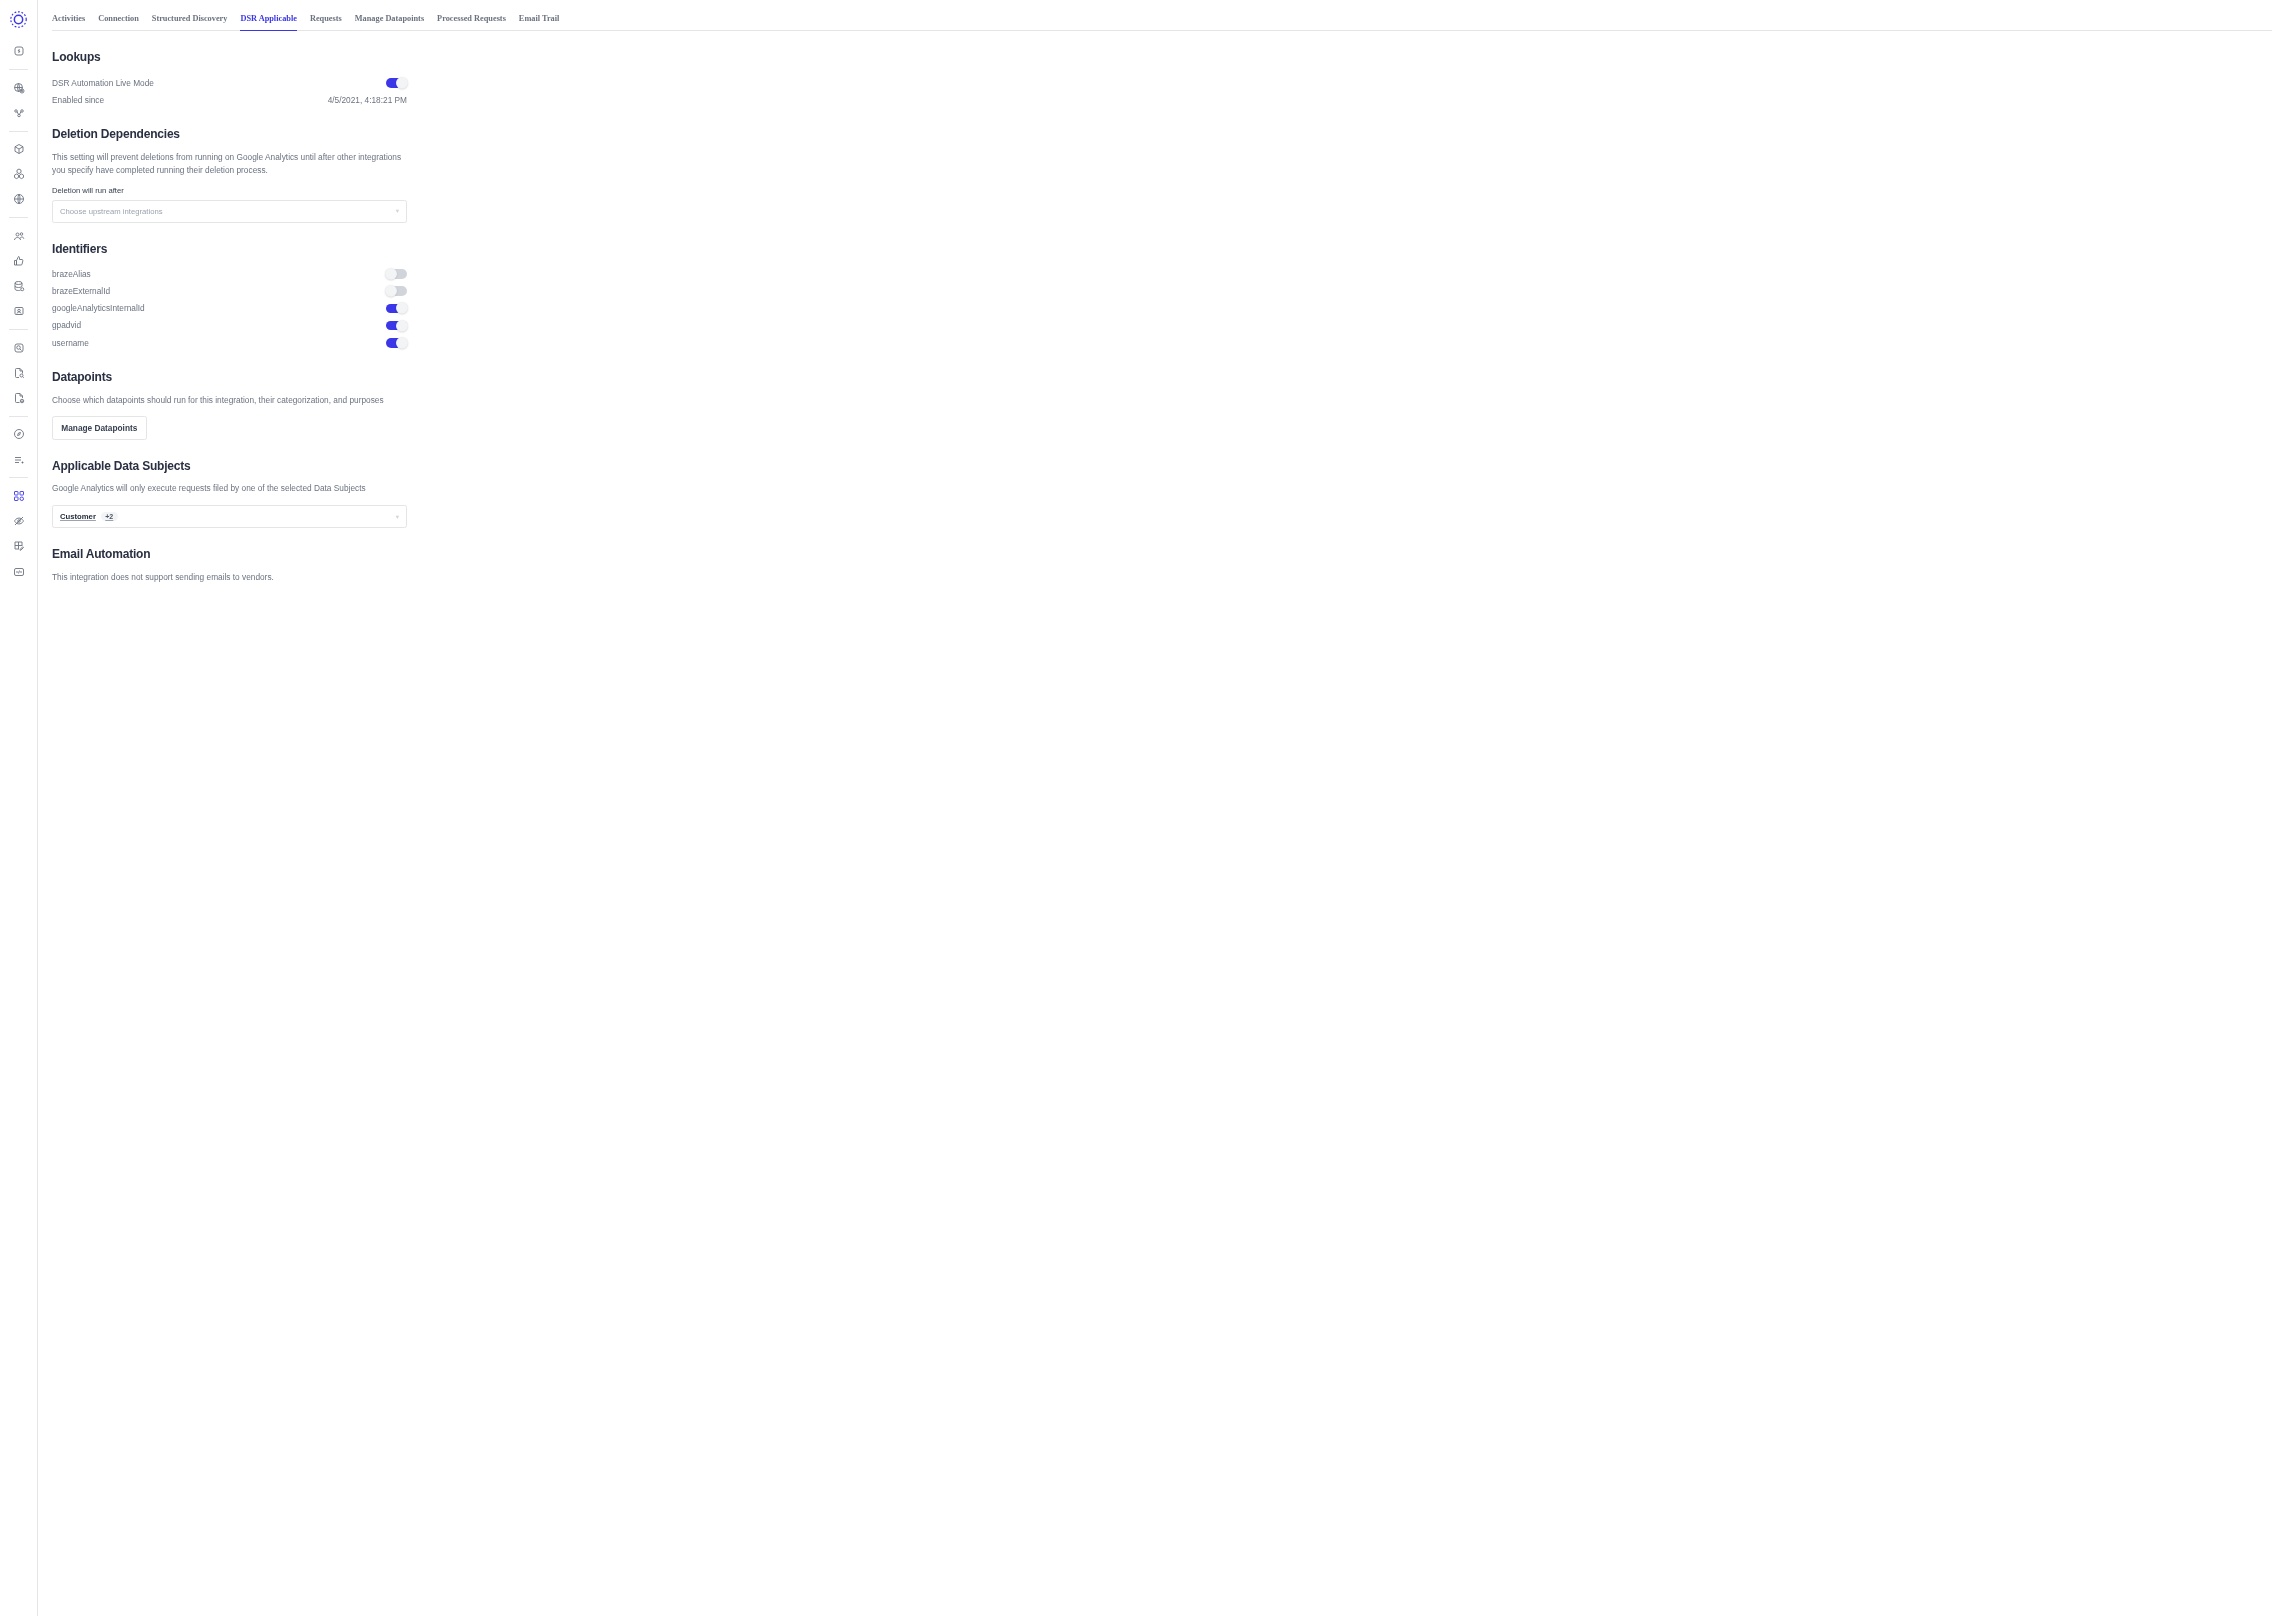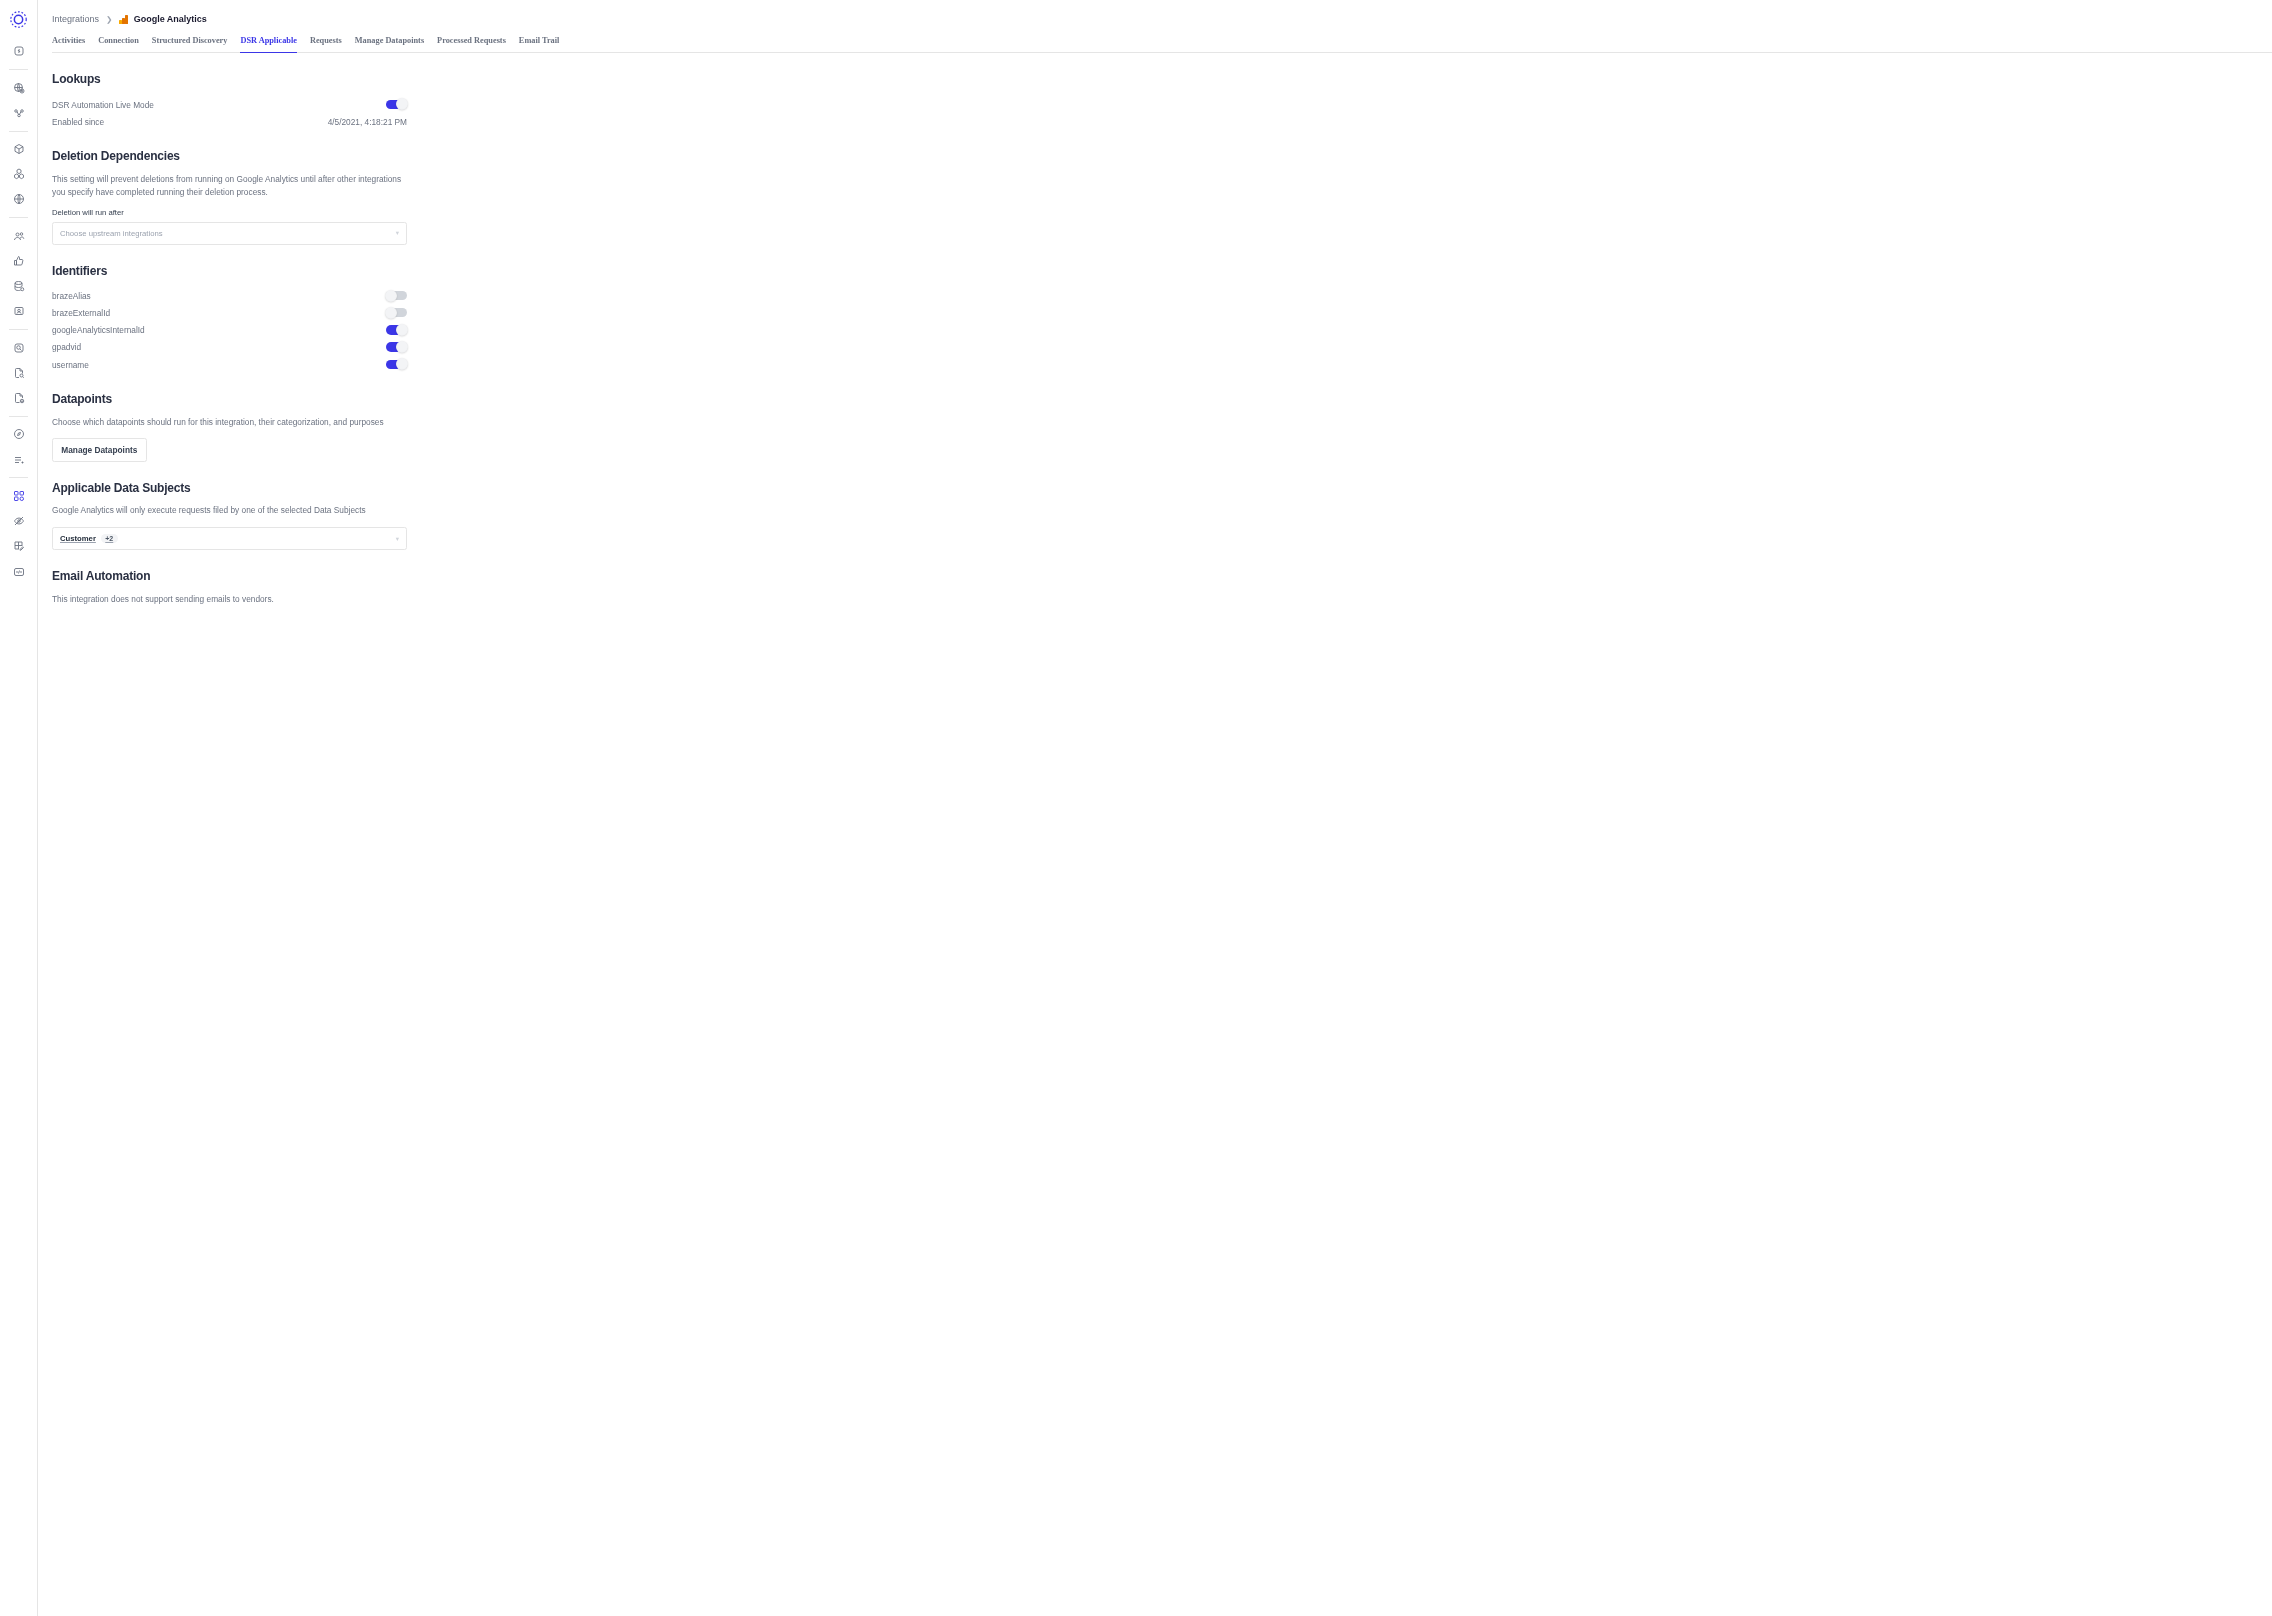--- a/index.html
+++ b/index.html
@@ -106,21 +106,21 @@
     }
     .section-desc {
       font-size: 8.3px;
       color: #6b7280;
       line-height: 1.55;
       margin-bottom: 9.5px;
     }
     .row {
       display: flex;
       justify-content: space-between;
-      align-items: flex-start;
+      align-items: flex-end;
       padding: 3.6px 0;
     }
     .row-label {
       font-size: 8.3px;
       color: #6b7280;
     }
     .row-value {
       font-size: 8.3px;
       color: #6b7280;
     }
@@ -332,32 +332,20 @@
     </div>
   <div class="sidebar-icon">
       <svg viewBox="0 0 24 24" fill="none" stroke="currentColor" stroke-width="1.8">
         <rect x="3" y="5" width="18" height="14" rx="3"></rect>
         <path d="M9 10l-2 2 2 2M15 10l2 2-2 2M13 9l-2 6"></path>
       </svg>
     </div>
 </nav>
 
 <main class="main">
-  <div class="breadcrumb">
-    <span>Integrations</span>
-    <span class="breadcrumb-chevron">❯</span>
-    <span class="breadcrumb-current">
-      <span class="ga-icon">
-        <span class="ga-bar1"></span>
-          <span class="ga-bar2"></span>
-          <span class="ga-bar3"></span>
-      </span>
-      <span>Google Analytics</span>
-    </span>
-  </div>
 
   <div class="tabs" id="tabs-container">
       <div class="tab">Activities</div>
       <div class="tab">Connection</div>
       <div class="tab">Structured Discovery</div>
       <div class="tab active">DSR Applicable</div>
       <div class="tab">Requests</div>
       <div class="tab">Manage Datapoints</div>
       <div class="tab">Processed Requests</div>
       <div class="tab">Email Trail</div>

